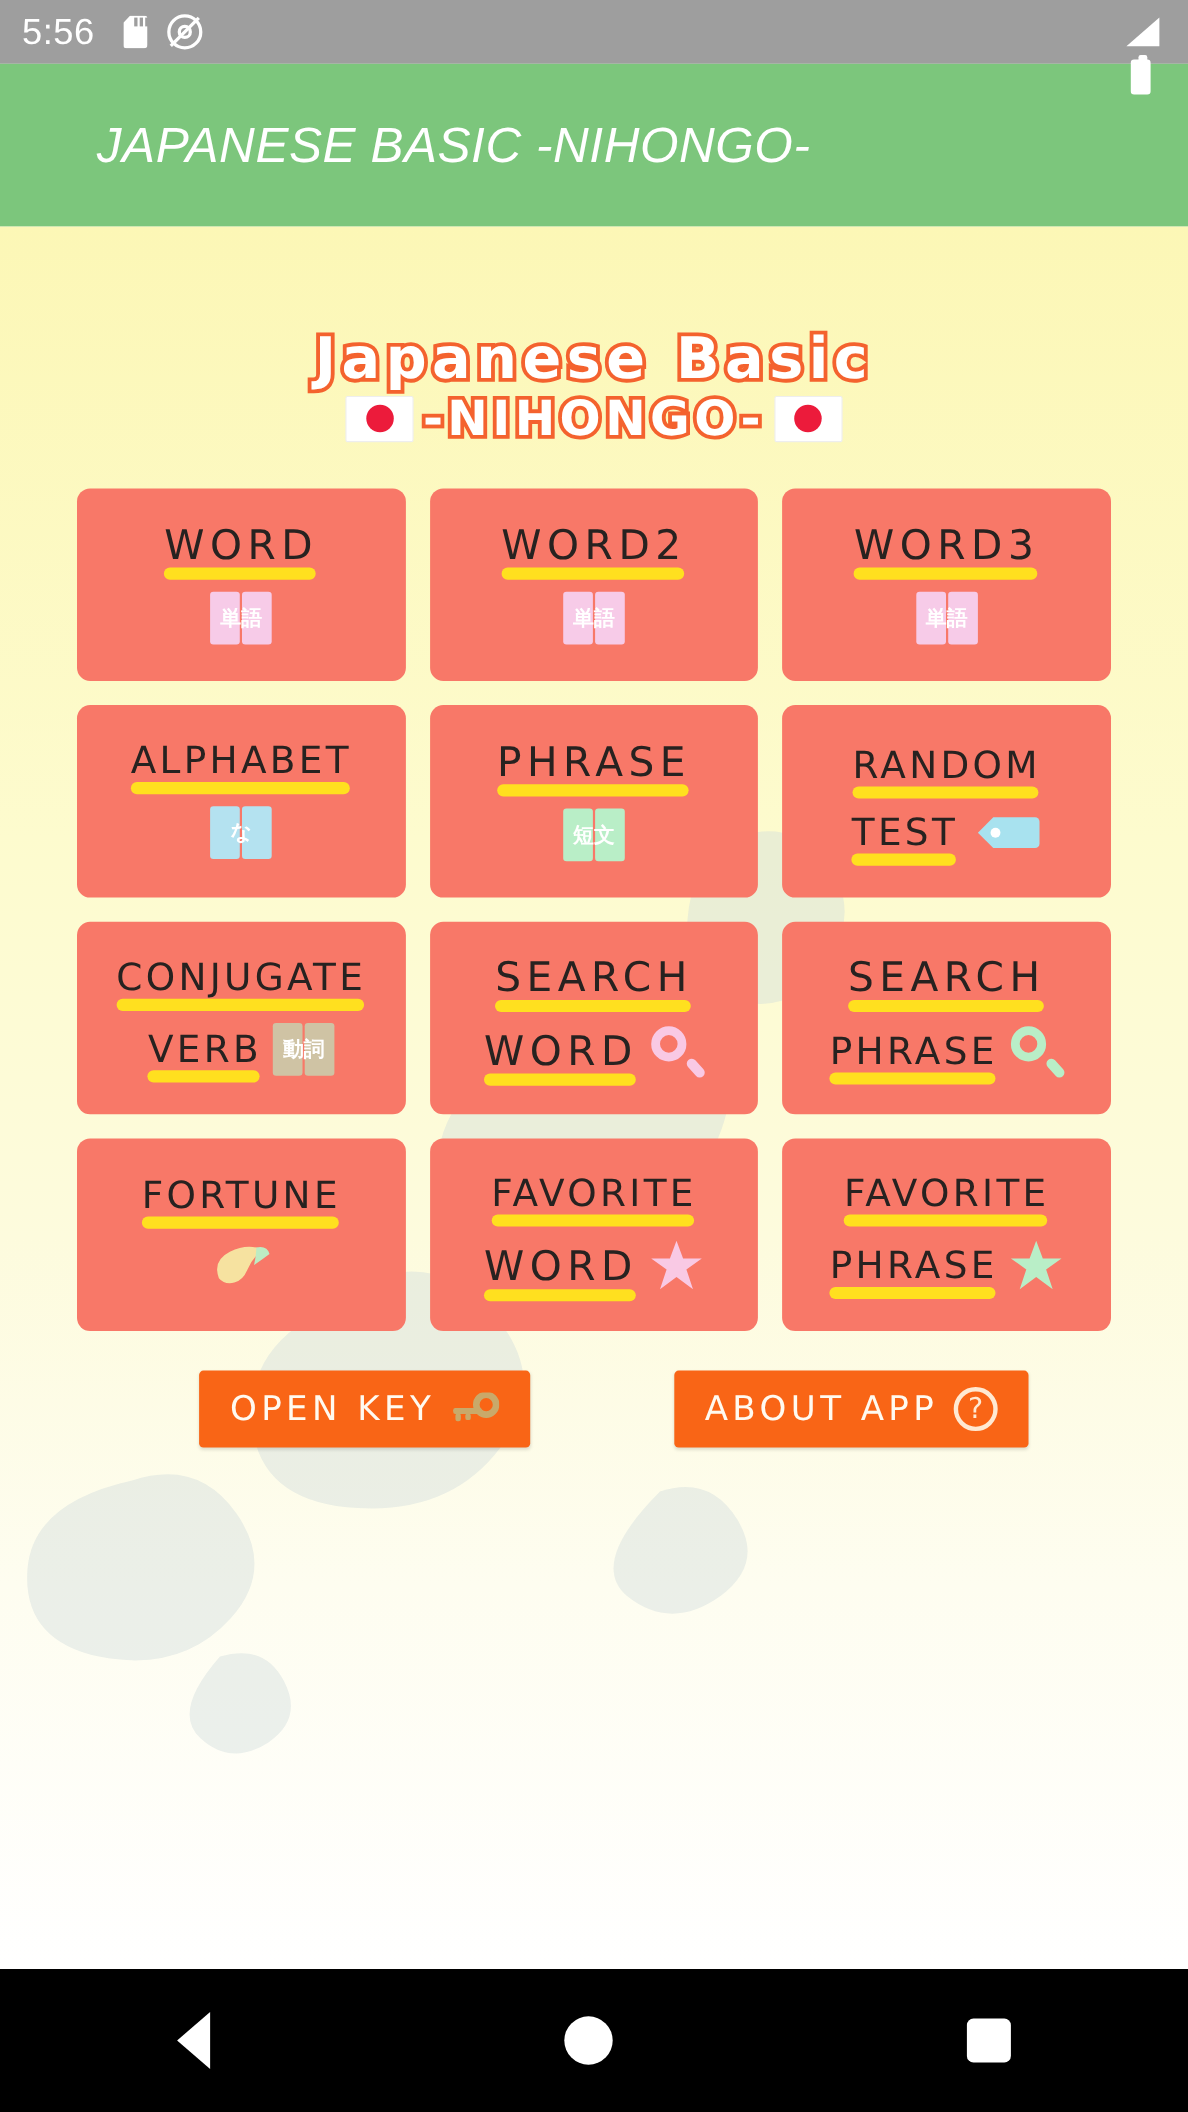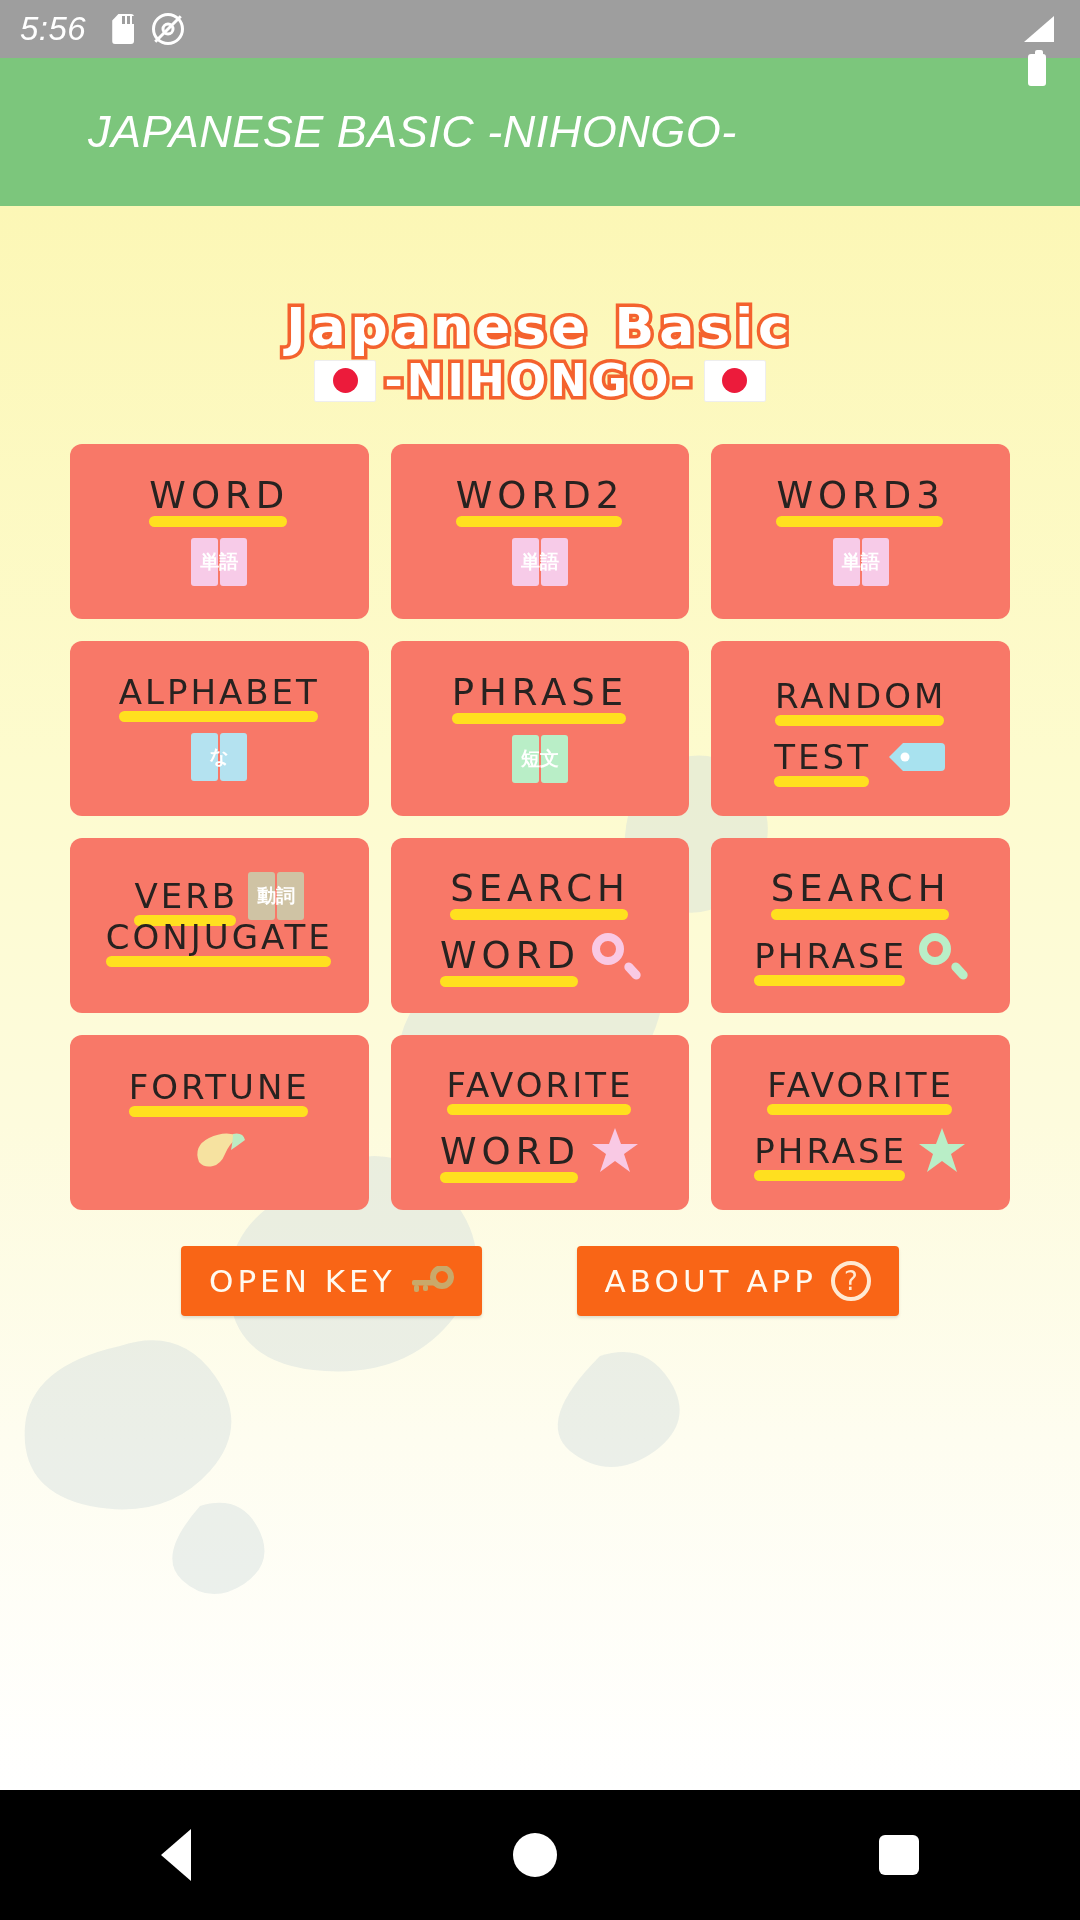--- a/index.html
+++ b/index.html
@@ -13,21 +13,21 @@
     position:relative; width:1080px; height:1920px;
     display:flex; flex-direction:column;
   }
 
   
   .status-bar {
     height:58px; background:#9e9e9e; color:#ffffff;
     display:flex; align-items:center; padding:0 20px;
     flex:0 0 58px;
   }
-  .status-clock { font-size:33px; letter-spacing:0.5px; font-family:"Liberation Sans", sans-serif;font-style:italic; }
+  .status-clock { font-size:33px; letter-spacing:0.5px; font-family:"Liberation Sans", sans-serif; }
   .status-left-icons { display:flex; align-items:center; gap:18px; margin-left:26px; }
   .status-spacer { flex:1 1 auto; }
   .status-right { display:flex; align-items:center; gap:12px;flex-direction:column; }
   .lte-label { font-size:25px; letter-spacing:0.5px; }
 
   .sd-icon { width:22px; height:30px; position:relative; }
   .sd-icon:before{
     content:""; position:absolute; inset:0; background:#fff;
     clip-path:polygon(28% 0,100% 0,100% 100%,0 100%,0 22%);
     border-radius:3px;
@@ -170,21 +170,21 @@
   .fortune { width:60px; height:46px; flex:0 0 auto; }
 
   
   .bottom-buttons {
     position:relative; margin:36px auto 0; width:940px;
     display:flex; justify-content:center; gap:95px;
   }
   .obtn {
     background:#f96516; border-radius:4px; height:70px;
     padding:0 28px; display:flex; align-items:center; justify-content:center; gap:14px;
-    cursor:pointer; box-shadow:0 2px 3px rgba(0,0,0,.12);
+    cursor:pointer; box-shadow:0 2px 3px rgba(0,0,0,.12);margin-left:36px;
   }
   .obtn-label {
     color:#fffaf0; font-family:"DejaVu Sans", sans-serif;
     font-size:31px; letter-spacing:4px; white-space:nowrap;
   }
   .key-icon { width:44px; height:30px; position:relative; flex:0 0 auto; }
   .q-icon { width:40px; height:40px; border:4px solid #ffe9d2; border-radius:50%;
     display:flex; align-items:center; justify-content:center; color:#ffe9d2;
     font-size:26px; font-family:"DejaVu Sans", sans-serif; flex:0 0 auto; }
 
@@ -326,30 +326,30 @@
           <span class="tag">
             <svg viewBox="0 0 66 40" width="66" height="40">
               <path d="M8 20 L22 6 H60 a4 4 0 0 1 4 4 v20 a4 4 0 0 1 -4 4 H22 Z" fill="#a8e2ef"></path>
               <circle cx="24" cy="20" r="4.5" fill="#ffffff"></circle>
             </svg>
           </span>
         </div>
       </div>
 
       <div class="tile">
+        <div class="tile-line row1">
+          <span class="tile-label-wrap"><span class="tile-label small">CONJUGATE</span><span class="underline"></span></span>
+        </div>
         <div class="tile-line">
           <span class="tile-label-wrap"><span class="tile-label small">VERB</span><span class="underline"></span></span>
           <span class="book tan">
             <span class="pg l"></span>
               <span class="pg r"></span>
             <span class="bk-txt">動詞</span>
           </span>
-        </div>
-        <div class="tile-line row1">
-          <span class="tile-label-wrap"><span class="tile-label small">CONJUGATE</span><span class="underline"></span></span>
         </div>
       </div>
 
       <div class="tile">
         <div class="tile-line row1">
           <span class="tile-label-wrap"><span class="tile-label">SEARCH</span><span class="underline"></span></span>
         </div>
         <div class="tile-line">
           <span class="tile-label-wrap"><span class="tile-label">WORD</span><span class="underline"></span></span>
           <span class="magnifier">

